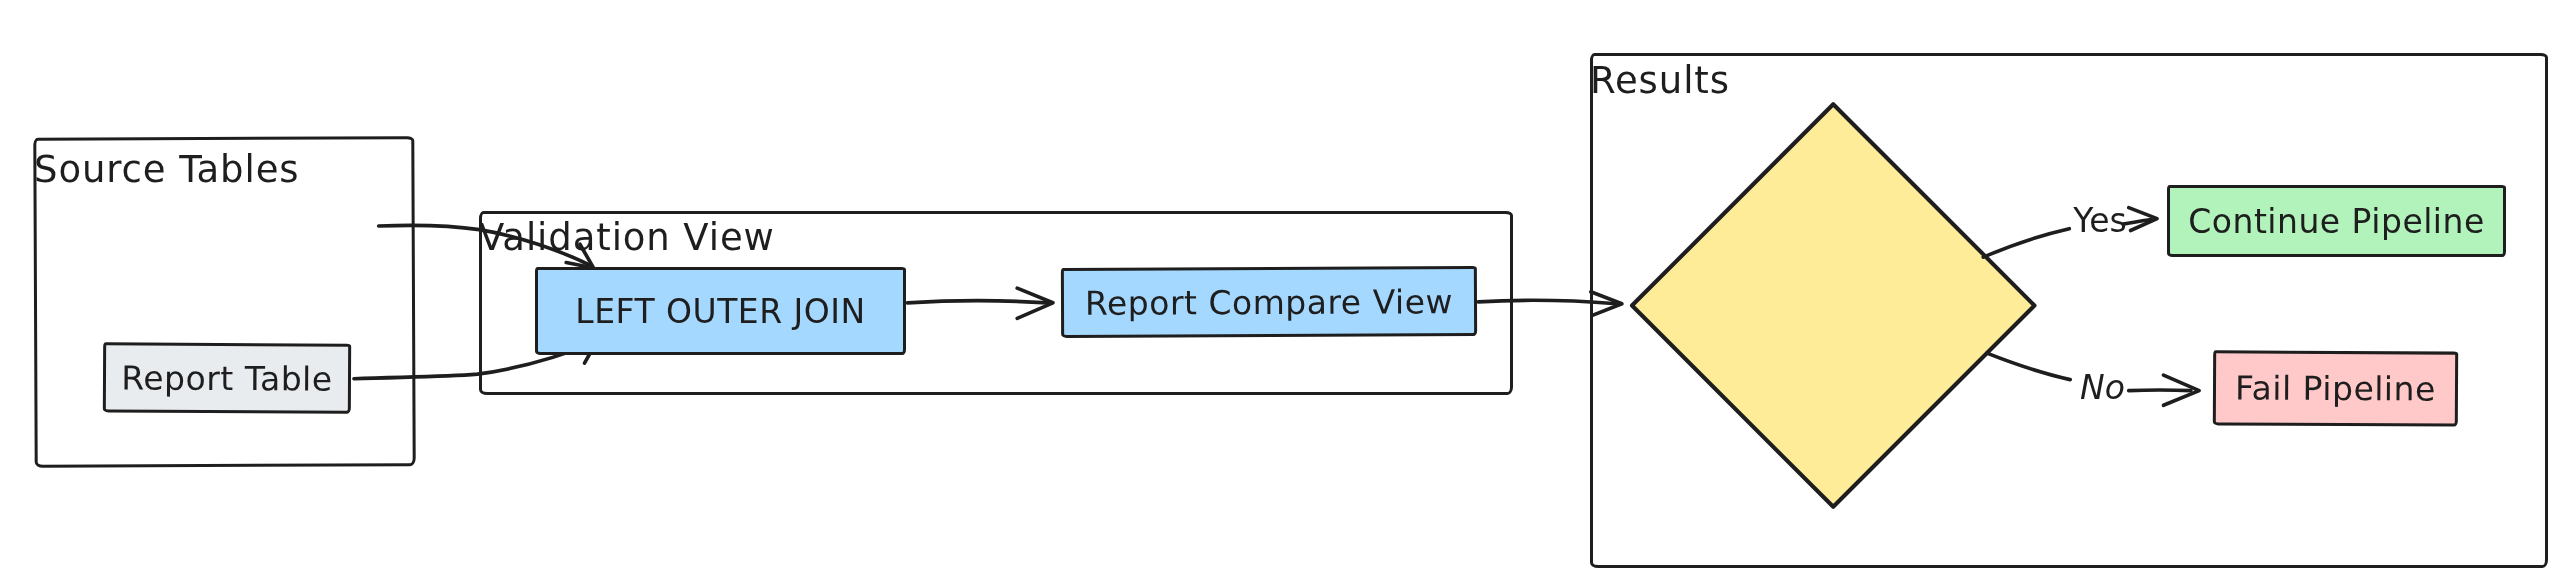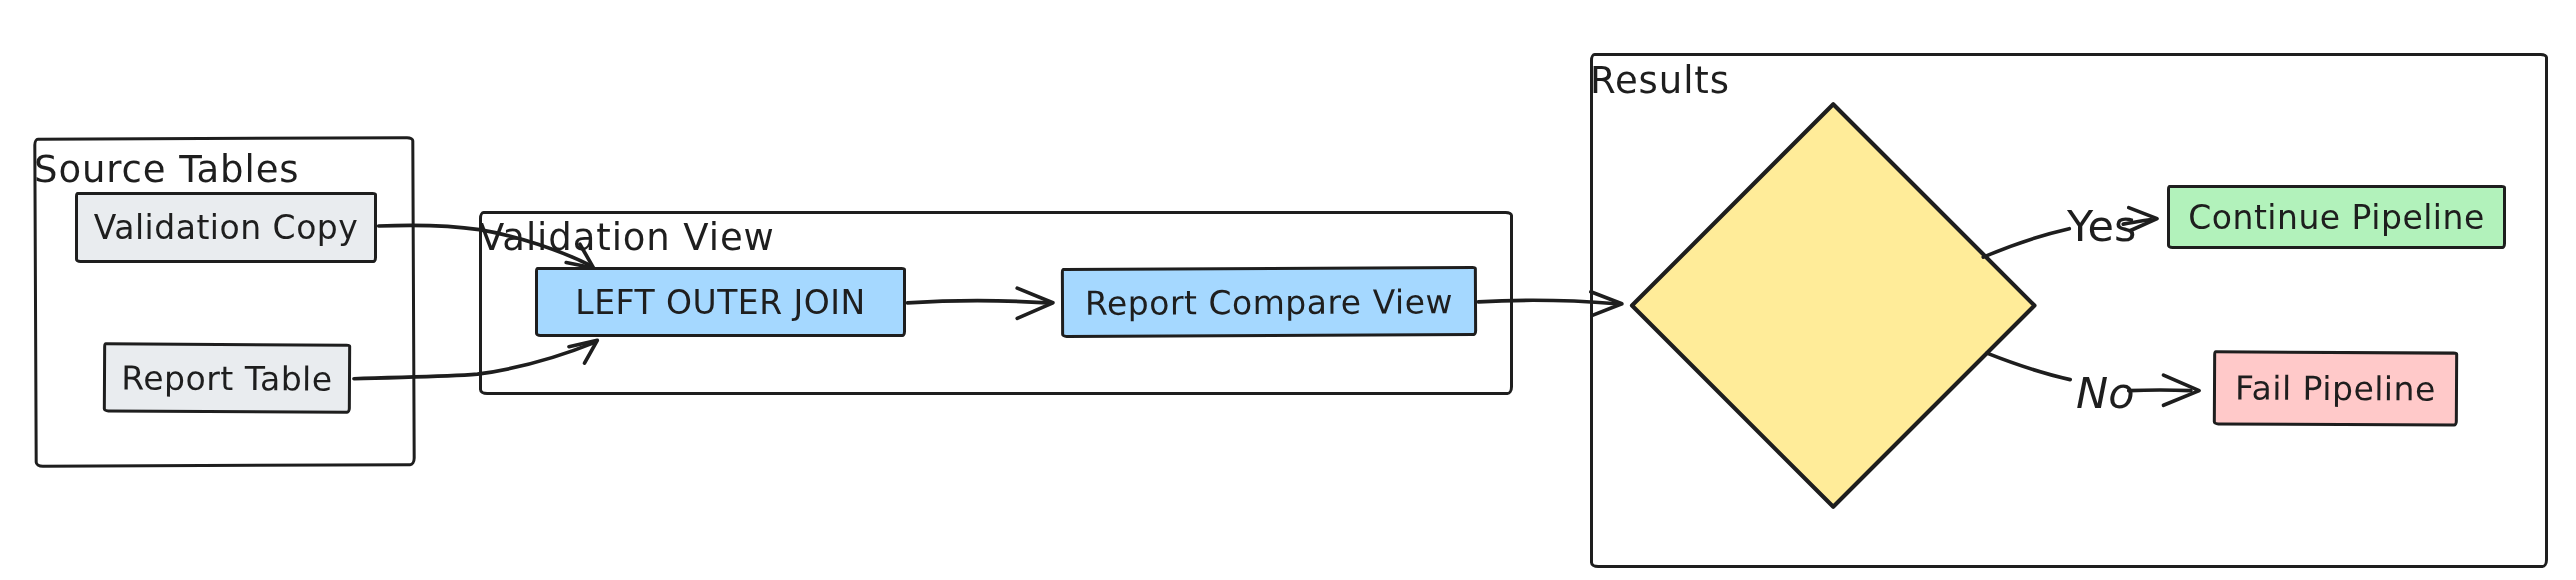--- a/index.html
+++ b/index.html
@@ -57,21 +57,21 @@
     left: 1687px; top: 264px;
     width: 293px;
     text-align: center;
     font-size: 35px;
     font-style: italic;
     line-height: 1.22;
     z-index: 3;
   }
   .edge-label {
     position: absolute;
-    font-size: 43px;
+    font-size: 33px;
     z-index: 3;
     white-space: nowrap;
   }
   #label-yes { left: 2067px; top: 201px; width: 66px; text-align: center; }
   #label-no  { left: 2076px; top: 368px; width: 53px; text-align: center; font-style: italic; }
 </style>
 </head>
 <body>
 
 <div id="canvas">
@@ -99,49 +99,46 @@
 
       <path d="M 2171 386 C 2204 399 2235 409 2262 415"></path>
       <path d="M 2326 427 C 2350 426 2370 426 2394 427"></path>
       <path d="M 2364 410 L 2403 427 L 2364 443"></path>
     </g>
   </svg>
 
   <div class="frame rot-a" style="left:34px; top:137px; width:381px; height:330px;"></div>
   <div class="frame-title" style="left:34px; top:148px; width:383px;">Source Tables</div>
 
-  <div class="node fill-gray" style="left:75px; top:192px; width:302px; height:71px;">
-    <span>Validation Copy</span>
-  </div>
 
   <div class="node fill-gray rot-b" style="left:103px; top:343px; width:248px; height:70px;">
     <span>Report Table</span>
   </div>
 
   <div class="frame" style="left:479px; top:211px; width:1034px; height:184px;"></div>
   <div class="frame-title" style="left:479px; top:216px; width:948px;">Validation View</div>
 
-  <div class="node fill-blue" style="left:535px; top:267px; width:371px; height:70px;">
+  <div class="node fill-blue" style="left:535px; top:267px; width:371px; height:88px;">
     <span>LEFT OUTER JOIN</span>
   </div>
 
   <div class="node fill-blue rot-a" style="left:1061px; top:267px; width:416px; height:70px;">
     <span>Report Compare View</span>
   </div>
 
   <div class="frame" style="left:1590px; top:53px; width:958px; height:515px;"></div>
   <div class="frame-title" style="left:1590px; top:59px; width:958px;">Results</div>
 
   <div class="decision-label">
   </div>
 
   <div class="edge-label" id="label-yes">Yes</div>
   <div class="edge-label" id="label-no">No</div>
 
-  <div class="node fill-green" style="left:2167px; top:185px; width:339px; height:64px;">
+  <div class="node fill-green" style="left:2167px; top:185px; width:339px; height:72px;">
     <span>Continue Pipeline</span>
   </div>
 
   <div class="node fill-red rot-b" style="left:2213px; top:351px; width:245px; height:75px;">
     <span>Fail Pipeline</span>
   </div>
 
 </div>
 
 

